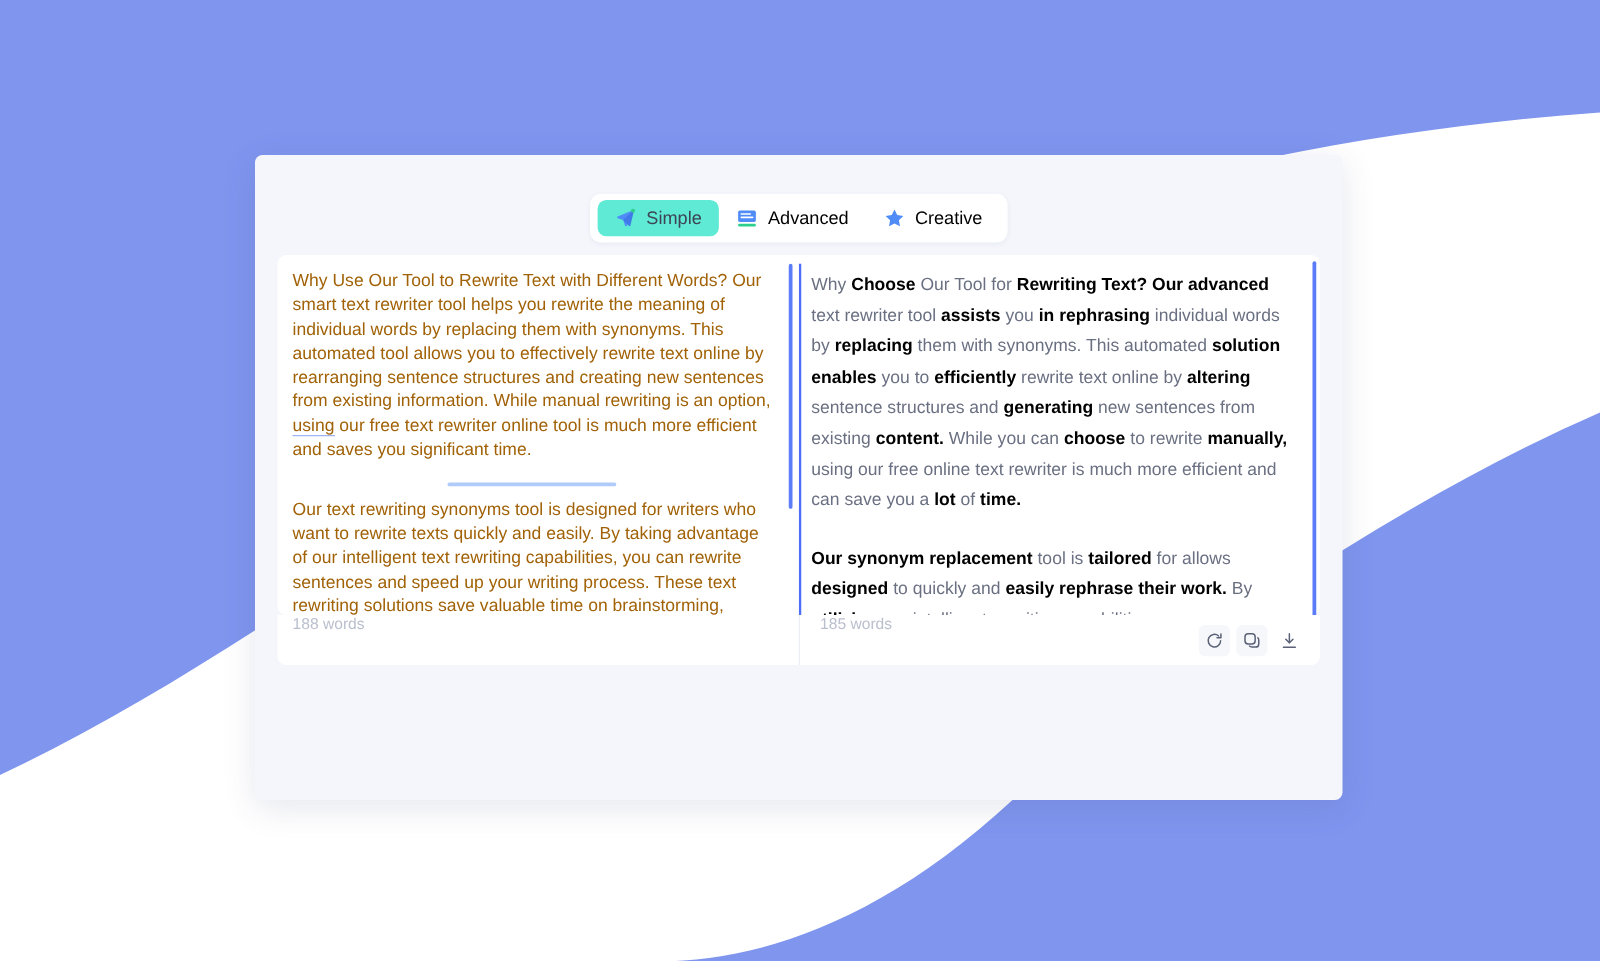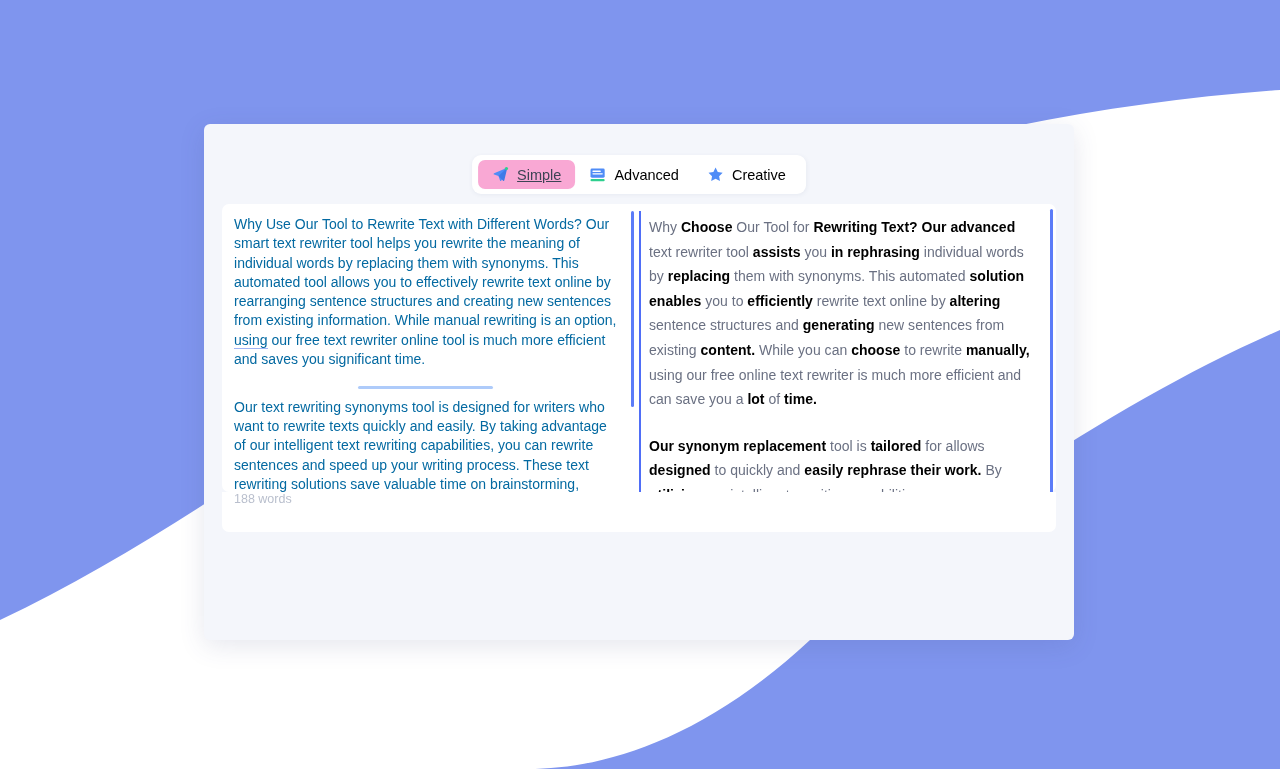--- a/index.html
+++ b/index.html
@@ -58,23 +58,22 @@
     gap: 8px;
     padding: 6px 14px;
     border-radius: 7px;
     font-size: 14.5px;
     color: #000000;
     cursor: pointer;
     white-space: nowrap;
   }
 
   .tab.active {
-    background: #f9a8d4;
+    background: #5eead4;
     color: #3d4354;
-    text-decoration: underline;
   }
 
   .tab-icon {
     display: block;
     width: 17px;
     height: 17px;
     flex: none;
   }
 
   
@@ -117,21 +116,21 @@
     padding: 11px 22px 0 12px;
     overflow: hidden;
   }
 
   .pane-left .pane-body  { padding-left: 12px; padding-right: 22px; }
   .pane-right .pane-body { padding-left: 10px; padding-right: 24px; }
 
   .para {
     font-size: 14px;
     line-height: 19.3px;
-    color: #0369a1;
+    color: #a16207;
     letter-spacing: 0.02px;
   }
 
   .pane-right .para {
     line-height: 24.6px;
     color: #6a7082;
   }
 
   .hl { color: #000000; font-weight: bold; }
 
@@ -289,15 +288,43 @@
       <div class="vscroll vscroll-right"></div>
     </div>
   </div>
 
   <div class="footers">
 
     <div class="footer-half">
       <span class="wordcount">188 words</span>
     </div>
 
+    <div class="footer-half right">
+      <span class="wordcount">185 words</span>
+
+      <div class="actions">
+
+        <button class="action-btn">
+          <svg viewBox="0 0 24 24" fill="none" stroke="#5a6177" stroke-width="1.9" stroke-linecap="round" stroke-linejoin="round">
+            <path d="M20 12a8 8 0 1 1-2.6-5.9"></path>
+            <polyline points="20.4,3.4 20.4,8.4 15.4,8.4"></polyline>
+          </svg>
+        </button>
+
+        <button class="action-btn">
+          <svg viewBox="0 0 24 24" fill="none" stroke="#5a6177" stroke-width="1.9" stroke-linecap="round" stroke-linejoin="round">
+            <rect x="3.2" y="3.2" width="13" height="13" rx="4"></rect>
+            <path d="M19.6 8.4a4 4 0 0 1 1.2 2.8v5a4 4 0 0 1-4 4h-5a4 4 0 0 1-2.8-1.2"></path>
+          </svg>
+        </button>
+
+        <button class="action-btn plain">
+          <svg viewBox="0 0 24 24" fill="none" stroke="#5a6177" stroke-width="1.9" stroke-linecap="round" stroke-linejoin="round">
+            <path d="M12 3.2v11.4"></path>
+            <polyline points="7.4,10.2 12,14.8 16.6,10.2"></polyline>
+            <path d="M4.4 20.4h15.2"></path>
+          </svg>
+        </button>
+      </div>
+    </div>
   </div>
 
 </div>
 
 </body></html>

